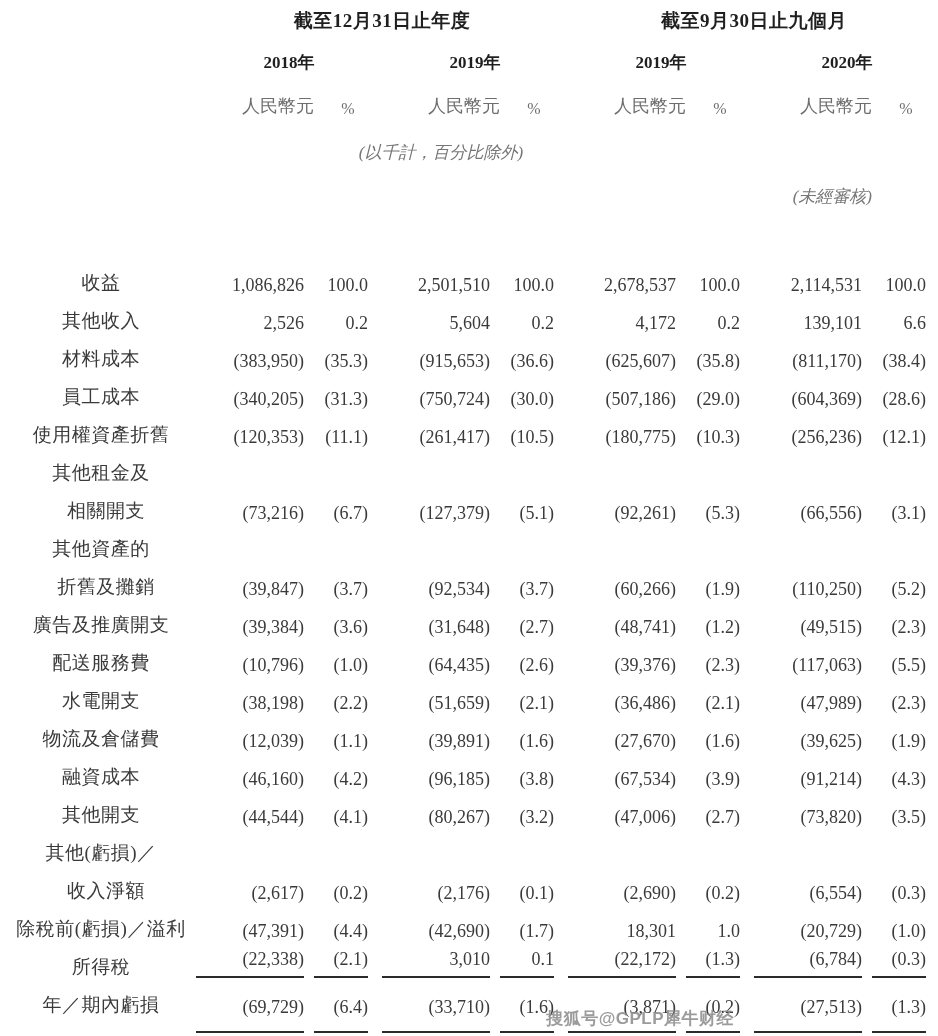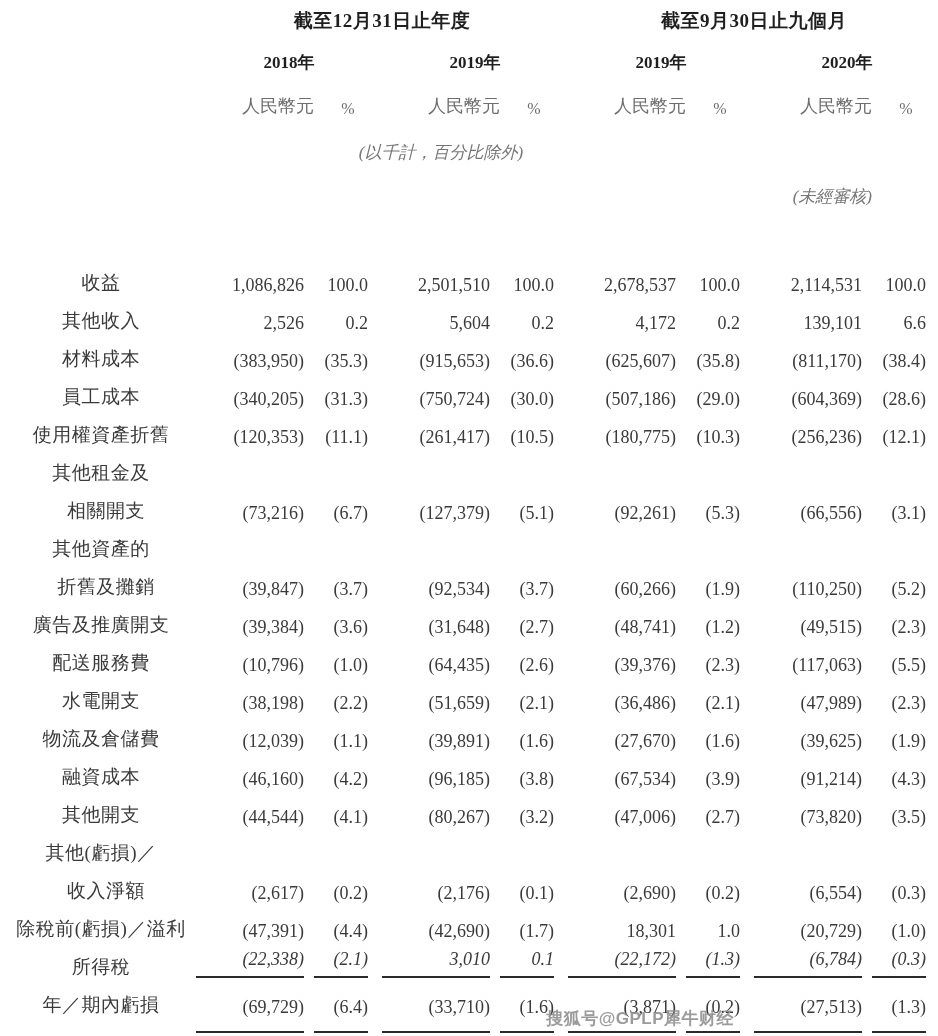--- a/index.html
+++ b/index.html
@@ -115,21 +115,20 @@
     white-space: nowrap;
     font-variant-numeric: tabular-nums;
   }
   td.num.pct { padding-right: 14px; }
   .cellbox { display: block; }
 
   tr.ruled td.num .cellbox {
     border-bottom: 2px solid #2b2b2b;
     padding-bottom: 6px;
     margin-bottom: 2px;
-    font-style: italic;
   }
 
   tr.double td.num .cellbox {
     border-top: 2px solid #2b2b2b;
     border-bottom: 2px solid #2b2b2b;
     padding: 0;
     margin-top: 6px;
     height: 5px;
   }
   tr.double td.num { height: 22px; }

